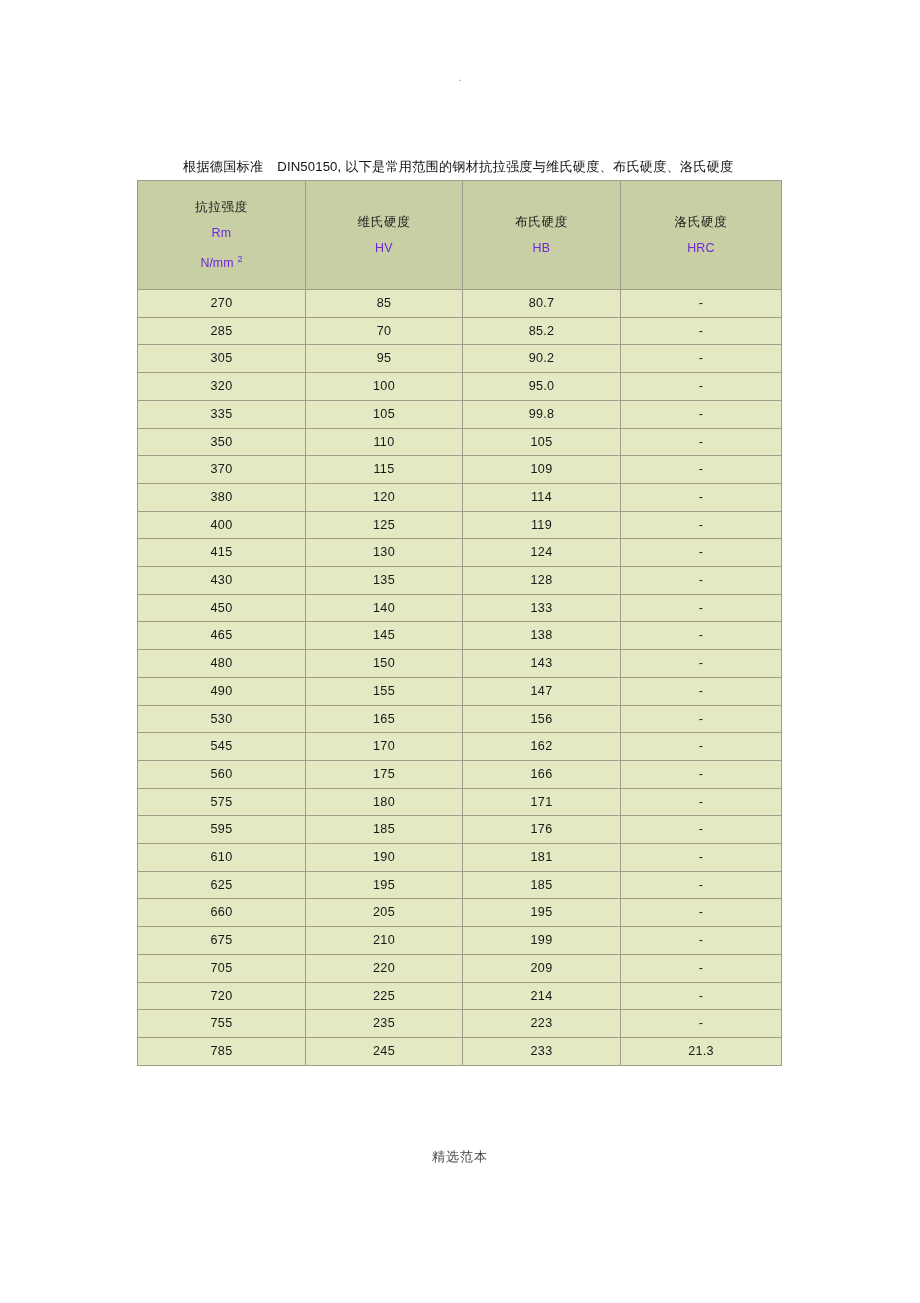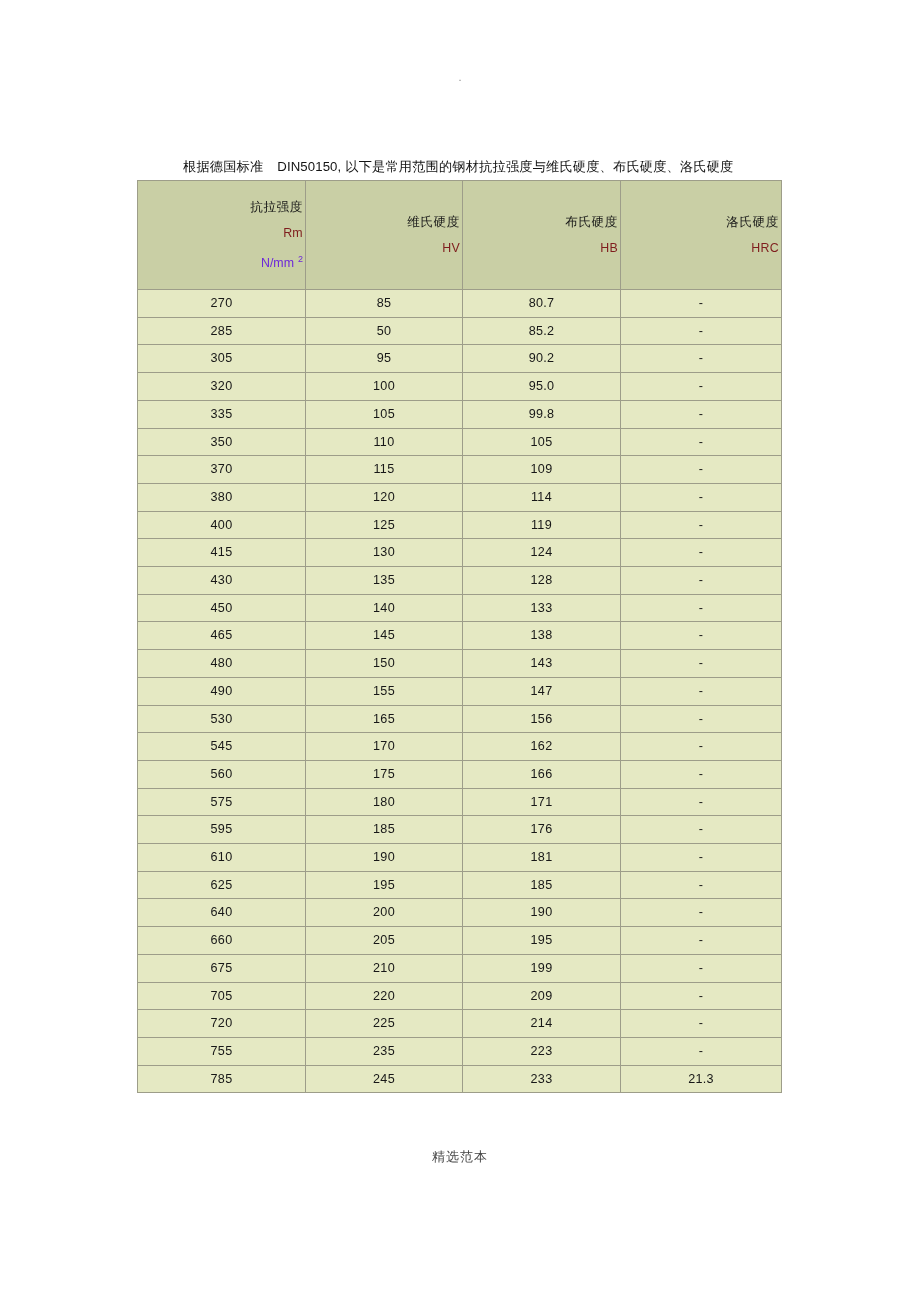--- a/index.html
+++ b/index.html
@@ -75,34 +75,33 @@
     font-size: 12.5px;
     color: #171717;
     padding: 0;
   }
 
   table.hardness thead th {
     background: #c9cfa5;
     height: 100px;
     font-weight: normal;
     padding: 4px 2px;
-    text-align: right;
   }
   .hdr-cn {
     display: block;
     font-size: 12.6px;
     line-height: 26px;
     color: #161616;
     letter-spacing: 0.6px;
   }
   .hdr-ab {
     display: block;
     font-size: 12.4px;
     line-height: 26px;
-    color: #7f1d1d;
+    color: #6d28d9;
     letter-spacing: 0.3px;
   }
   .hdr-unit {
     display: block;
     font-size: 12.4px;
     line-height: 26px;
     color: #6d28d9;
   }
   .hdr-unit sup {
     font-size: 9px;
@@ -168,21 +167,21 @@
     </thead>
     <tbody id="table-body">
         <tr>
           <td>270</td>
           <td>85</td>
           <td>80.7</td>
           <td>-</td>
         </tr>
         <tr>
           <td>285</td>
-          <td>50</td>
+          <td>70</td>
           <td>85.2</td>
           <td>-</td>
         </tr>
         <tr>
           <td>305</td>
           <td>95</td>
           <td>90.2</td>
           <td>-</td>
         </tr>
         <tr>
@@ -290,26 +289,20 @@
         <tr>
           <td>610</td>
           <td>190</td>
           <td>181</td>
           <td>-</td>
         </tr>
         <tr>
           <td>625</td>
           <td>195</td>
           <td>185</td>
-          <td>-</td>
-        </tr>
-        <tr>
-          <td>640</td>
-          <td>200</td>
-          <td>190</td>
           <td>-</td>
         </tr>
         <tr>
           <td>660</td>
           <td>205</td>
           <td>195</td>
           <td>-</td>
         </tr>
         <tr>
           <td>675</td>

